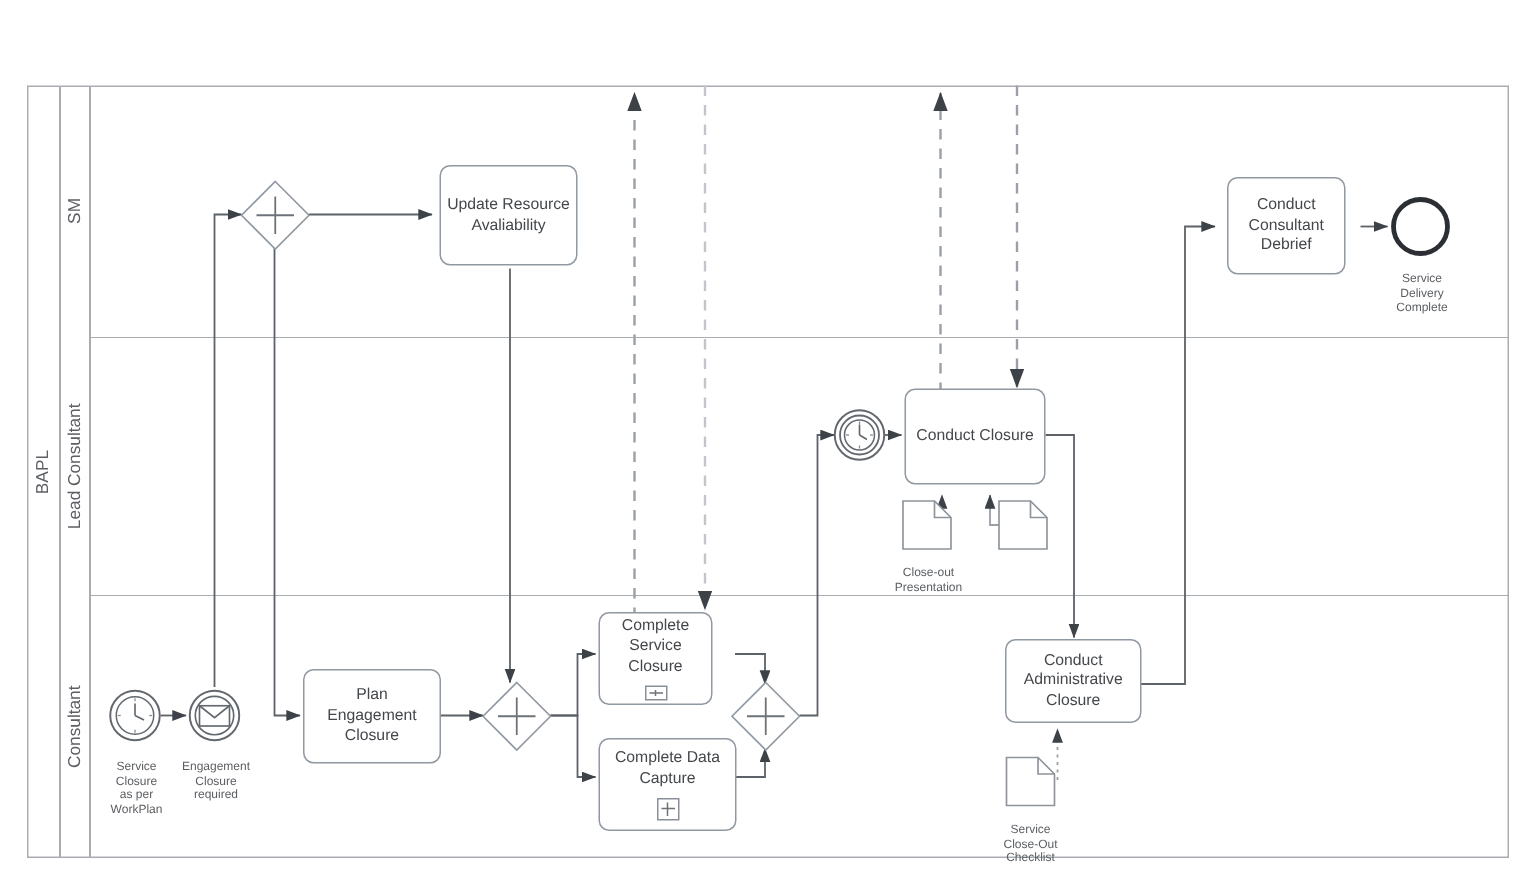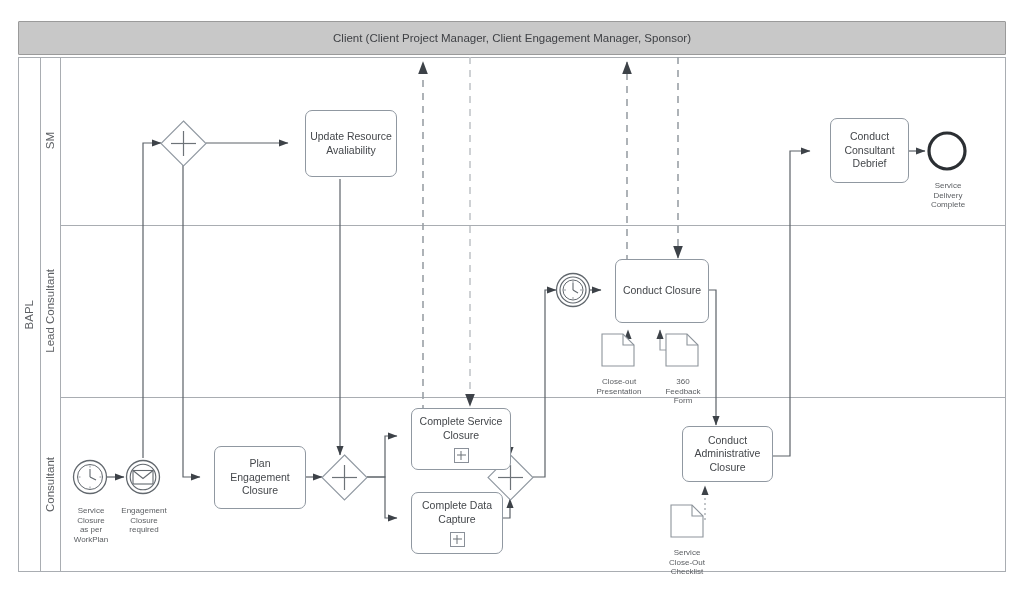--- a/index.html
+++ b/index.html
@@ -15,40 +15,37 @@
   .lane-label{position:absolute;display:flex;align-items:center;justify-content:center;
      font-size:11.5px;color:#5c5f63;box-sizing:border-box;}
   .lane-label span{writing-mode:vertical-rl;transform:rotate(180deg);white-space:nowrap;}
   .poolname{position:absolute;display:flex;align-items:center;justify-content:center;
      font-size:11.5px;color:#5c5f63;box-sizing:border-box;}
   .poolname span{writing-mode:vertical-rl;transform:rotate(180deg);white-space:nowrap;}
 
   .task{position:absolute;border:1px solid #9098a1;border-radius:7px;background:#fff;
      box-sizing:border-box;display:flex;flex-direction:column;align-items:center;
      justify-content:center;text-align:center;font-size:10.5px;line-height:1.28;color:#44474b;
-     padding:2px 4px;margin-left:12px;}
+     padding:2px 4px;}
   .task .lbl{white-space:pre-line;}
   .sub-plus{width:13px;height:13px;border:1px solid #8a9099;margin-top:6px;position:relative;background:#fff;}
   .sub-plus:before,.sub-plus:after{content:"";position:absolute;background:#6d7378;}
   .sub-plus:before{left:50%;top:2px;bottom:2px;width:1px;transform:translateX(-50%);}
   .sub-plus:after{top:50%;left:2px;right:2px;height:1px;transform:translateY(-50%);}
 
   .ev-label{position:absolute;text-align:center;font-size:8px;line-height:1.22;
      color:#5b5e62;white-space:pre-line;}
   .do-label{position:absolute;text-align:center;font-size:8px;line-height:1.22;
      color:#5b5e62;white-space:pre-line;}
 </style>
 </head>
 <body>
 
 <div id="canvas">
 
-  <div class="pool-header" style="left:18px;top:21px;width:988px;height:34px;">
-    <span>Client (Client Project Manager, Client Engagement Manager, Sponsor)</span>
-  </div>
 
   <div class="pool-box" style="left:18px;top:57px;width:988px;height:515px;"></div>
 
   <div class="poolname" style="left:18px;top:57px;width:22px;height:515px;">
     <span>BAPL</span>
   </div>
 
   <div class="lane-label" style="left:40px;top:57px;width:20px;height:168px;">
     <span>SM</span>
   </div>
@@ -214,24 +211,20 @@
       <g>
         <path d="M671,505 L692,505 L703,516 L703,537 L671,537 z"></path>
         <path d="M692,505 L692,516 L703,516" fill="none"></path>
       </g>
     </g>
   </svg>
 
   <div class="do-label" style="left:580px;top:367px;width:78px;">
     <span>Close-out
 Presentation</span></div>
-  <div class="do-label" style="left:648px;top:367px;width:70px;">
-    <span>360
-Feedback
-Form</span></div>
   <div class="do-label" style="left:652px;top:538px;width:70px;">
     <span>Service
 Close-Out
 Checklist</span></div>
 
   <div class="task" style="left:293px;top:110px;width:92px;height:67px;">
     <div class="lbl">Update Resource
 Avaliability</div>
   </div>
 
@@ -242,21 +235,21 @@
 
   <div class="task" style="left:603px;top:259px;width:94px;height:64px;">
     <div class="lbl">Conduct Closure</div>
   </div>
 
   <div class="task" style="left:202px;top:446px;width:92px;height:63px;">
     <div class="lbl">Plan Engagement
 Closure</div>
   </div>
 
-  <div class="task" style="left:399px;top:408px;width:100px;height:62px;">
+  <div class="task" style="left:399px;top:408px;width:76px;height:62px;">
     <div class="lbl">Complete Service
 Closure</div>
     <div class="sub-plus"></div>
   </div>
 
   <div class="task" style="left:399px;top:492px;width:92px;height:62px;">
     <div class="lbl">Complete Data
 Capture</div>
     <div class="sub-plus"></div>
   </div>

